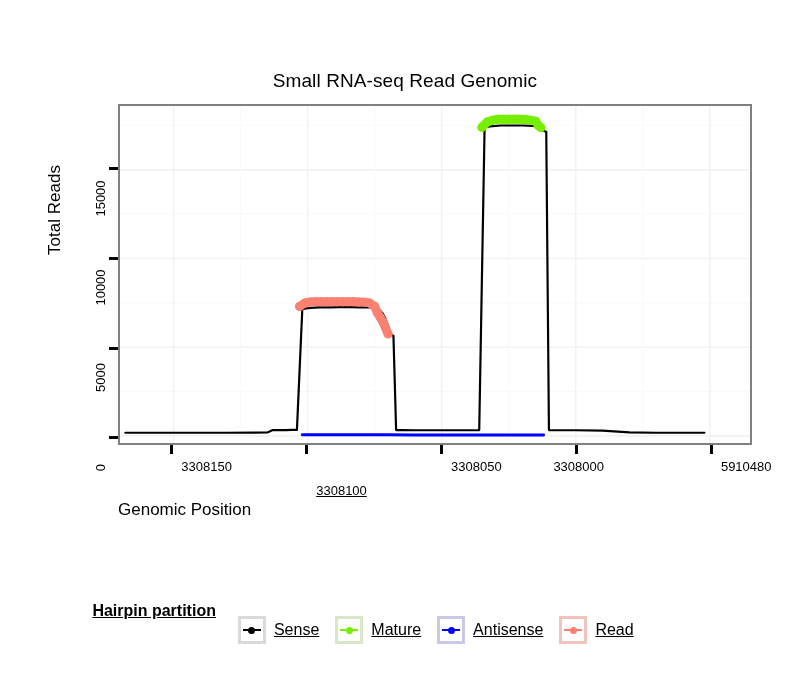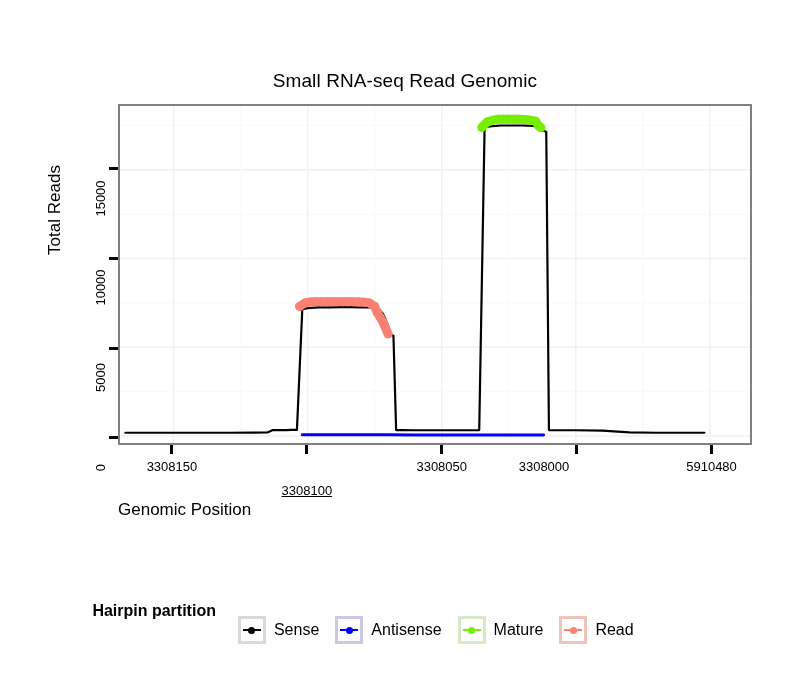--- a/index.html
+++ b/index.html
@@ -79,39 +79,40 @@
     position: absolute;
     width: 9px;
     height: 3px;
     background: #000;
   }
   .xtick-label {
     position: absolute;
     font-size: 13px;
     color: #000;
     white-space: nowrap;
-    text-align: center;
+    text-align: right;
     width: 120px;
     margin-left: -60px;
   }
   .xtick-mark {
     position: absolute;
     width: 3px;
     height: 9px;
     background: #000;
   }
   #legend {
     position: absolute;
     left: 0;
     top: 578px;
     width: 742px;
     display: flex;
     align-items: center;
     justify-content: center;
     gap: 0px;
+    text-decoration: underline;
   }
   .legend-title {
     font-size: 16px;
     font-weight: bold;
     margin-right: 22px;
     color: #000;
   }
   .legend-entry {
     display: flex;
     align-items: center;
@@ -259,34 +260,34 @@
     <div class="legend-title">Hairpin partition</div>
     <div id="legend-entries" style="display:flex;align-items:center;">
         <div class="legend-entry">
           <div class="legend-key" style="border-color: rgb(217, 217, 217);">
             <div class="kline" style="background: rgb(0, 0, 0);"></div>
             <div class="kdot" style="background: rgb(0, 0, 0);"></div>
           </div>
           <span class="legend-label">Sense</span>
         </div>
         <div class="legend-entry">
+          <div class="legend-key" style="border-color: rgb(214, 232, 198);">
+            <div class="kline" style="background: rgb(118, 238, 0);"></div>
+            <div class="kdot" style="background: rgb(118, 238, 0);"></div>
+          </div>
+          <span class="legend-label">Mature</span>
+        </div>
+        <div class="legend-entry">
           <div class="legend-key" style="border-color: rgb(201, 201, 230);">
             <div class="kline" style="background: rgb(0, 0, 255);"></div>
             <div class="kdot" style="background: rgb(0, 0, 255);"></div>
           </div>
           <span class="legend-label">Antisense</span>
         </div>
         <div class="legend-entry">
-          <div class="legend-key" style="border-color: rgb(214, 232, 198);">
-            <div class="kline" style="background: rgb(118, 238, 0);"></div>
-            <div class="kdot" style="background: rgb(118, 238, 0);"></div>
-          </div>
-          <span class="legend-label">Mature</span>
-        </div>
-        <div class="legend-entry">
           <div class="legend-key" style="border-color: rgb(240, 196, 189);">
             <div class="kline" style="background: rgb(250, 128, 114);"></div>
             <div class="kdot" style="background: rgb(250, 128, 114);"></div>
           </div>
           <span class="legend-label">Read</span>
         </div>
       </div>
   </div>
 
 </div>

